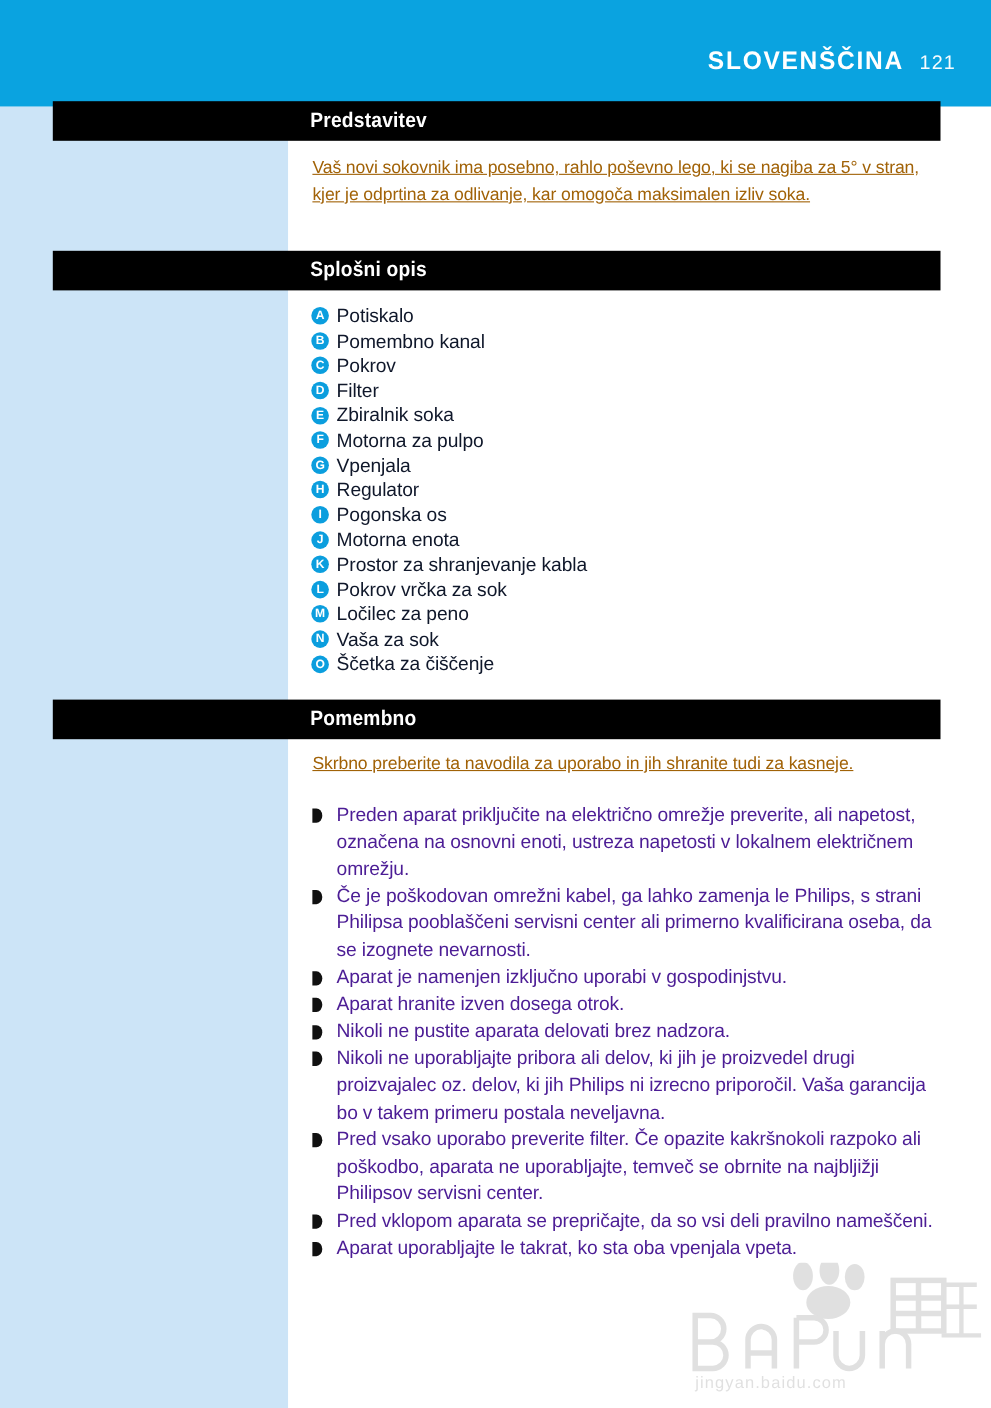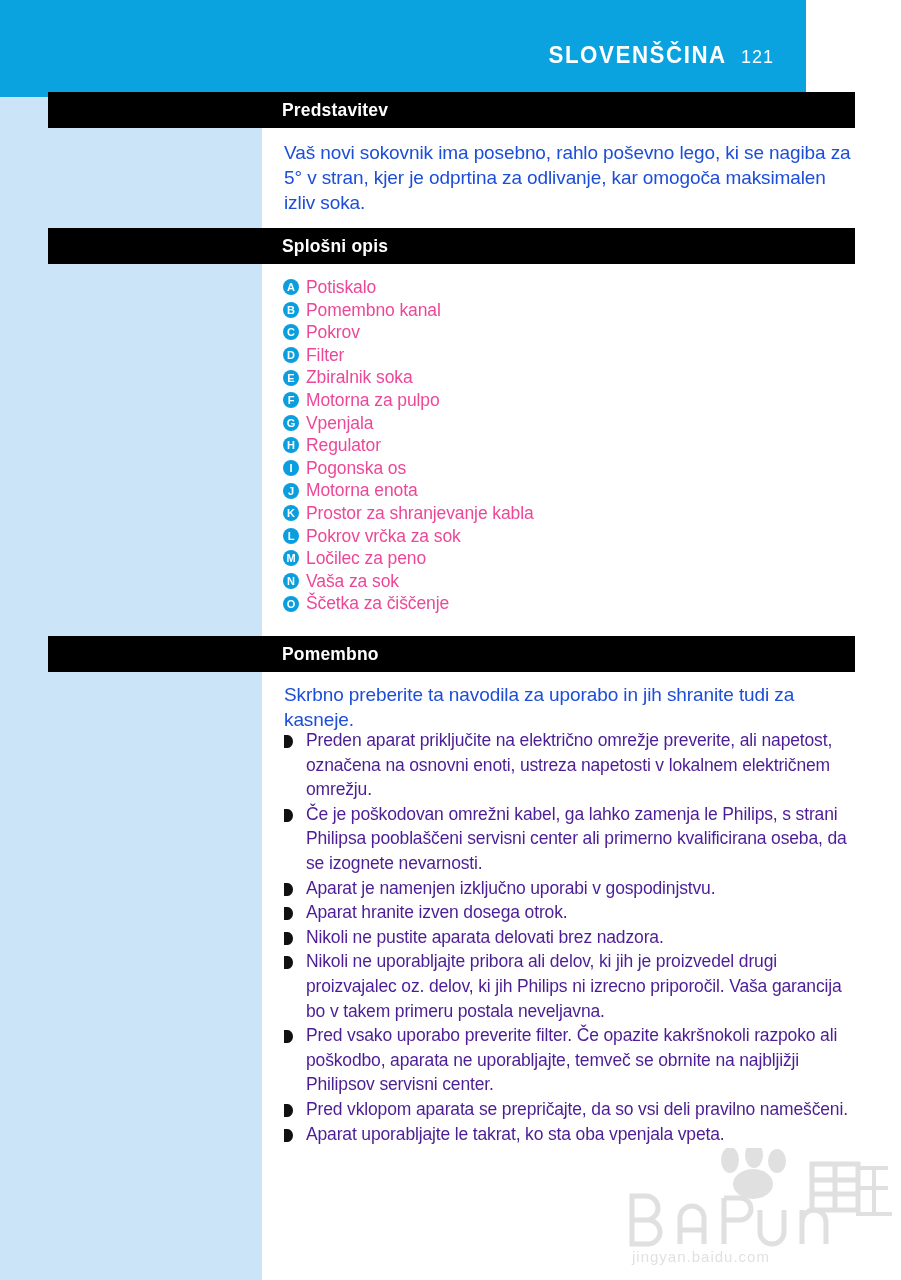--- a/index.html
+++ b/index.html
@@ -21,21 +21,21 @@
     position: absolute;
     inset: 0;
     background: #ffffff;
   }
 
   
   #banner {
     position: absolute;
     left: 0;
     top: 0;
-    width: 806px;
+    width: 901px;
     height: 97px;
     background: #0aa3e0;
   }
   #banner-inner {
     position: absolute;
     right: 32px;
     top: 44px;
     display: flex;
     align-items: baseline;
     gap: 14px;
@@ -101,24 +101,25 @@
   }
   #bar-predstavitev { top: 92px; }
   #bar-splosni     { top: 228px; }
   #bar-pomembno    { top: 636px; }
 
   
   .textblock {
     position: absolute;
     left: 284px;
     width: 578px;
-    font-size: 19px;
+    font-size: 16px;
     line-height: 25px;
-    color: #1d4ed8;
+    color: #a16207;
     letter-spacing: -0.1px;
+    text-decoration: underline;
   }
   #intro-par { top: 140px; }
   #vazno-par { top: 682px; }
 
   
   #parts-list {
     position: absolute;
     left: 283px;
     top: 276px;
     width: 560px;
@@ -138,21 +139,21 @@
     font-size: 11px;
     font-weight: bold;
     line-height: 16px;
     text-align: center;
     margin-right: 7px;
     letter-spacing: 0;
   }
   .part-label {
     font-size: 17.5px;
     line-height: 22.6px;
-    color: #ec4899;
+    color: #0f172a;
     letter-spacing: -0.1px;
     white-space: nowrap;
   }
 
   
   #warning-list {
     position: absolute;
     left: 284px;
     top: 728px;
     width: 580px;

